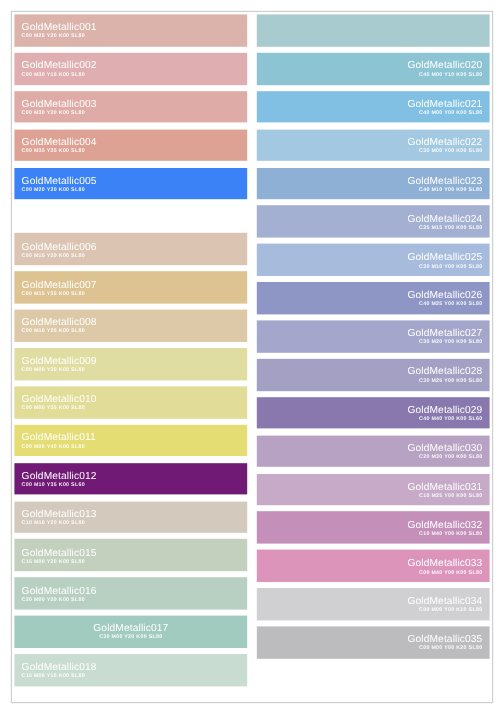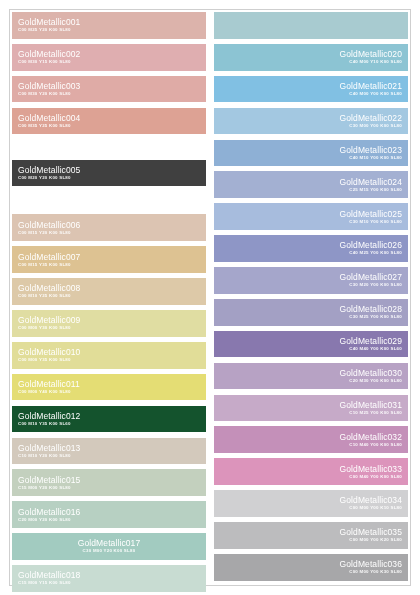--- a/index.html
+++ b/index.html
@@ -82,21 +82,21 @@
           <div class="sw-code">C00 M30 Y15 K00 SL80</div>
         </div>
         <div class="swatch" style="background: rgb(223, 171, 166);">
           <div class="sw-name">GoldMetallic003</div>
           <div class="sw-code">C00 M30 Y20 K00 SL80</div>
         </div>
         <div class="swatch" style="background: rgb(221, 162, 148);">
           <div class="sw-name">GoldMetallic004</div>
           <div class="sw-code">C00 M35 Y25 K00 SL80</div>
         </div>
-        <div class="swatch" style="background: #404040; margin-top: 20px;">
+        <div class="swatch" style="background: #3b82f6;">
           <div class="sw-name">GoldMetallic005</div>
           <div class="sw-code">C00 M20 Y20 K00 SL80</div>
         </div>
         <div class="swatch" style="background: rgb(220, 196, 178); margin-top: 23px;">
           <div class="sw-name">GoldMetallic006</div>
           <div class="sw-code">C00 M15 Y20 K00 SL80</div>
         </div>
         <div class="swatch" style="background: rgb(221, 194, 146);">
           <div class="sw-name">GoldMetallic007</div>
           <div class="sw-code">C00 M15 Y35 K00 SL80</div>
@@ -110,21 +110,21 @@
           <div class="sw-code">C00 M00 Y30 K00 SL80</div>
         </div>
         <div class="swatch" style="background: rgb(225, 221, 152);">
           <div class="sw-name">GoldMetallic010</div>
           <div class="sw-code">C00 M00 Y35 K00 SL80</div>
         </div>
         <div class="swatch" style="background: rgb(228, 221, 116);">
           <div class="sw-name">GoldMetallic011</div>
           <div class="sw-code">C00 M00 Y40 K00 SL80</div>
         </div>
-        <div class="swatch" style="background: #14532d;">
+        <div class="swatch" style="background: #701a75;">
           <div class="sw-name">GoldMetallic012</div>
           <div class="sw-code">C00 M10 Y35 K00 SL60</div>
         </div>
         <div class="swatch" style="background: rgb(211, 201, 188);">
           <div class="sw-name">GoldMetallic013</div>
           <div class="sw-code">C10 M10 Y20 K00 SL80</div>
         </div>
         <div class="swatch" style="background: rgb(195, 208, 190);">
           <div class="sw-name">GoldMetallic015</div>
           <div class="sw-code">C15 M00 Y20 K00 SL80</div>
@@ -204,20 +204,16 @@
           <div class="sw-code">C00 M40 Y00 K00 SL80</div>
         </div>
         <div class="swatch" style="background: rgb(208, 208, 210);">
           <div class="sw-name">GoldMetallic034</div>
           <div class="sw-code">C00 M00 Y00 K10 SL80</div>
         </div>
         <div class="swatch" style="background: rgb(188, 188, 190);">
           <div class="sw-name">GoldMetallic035</div>
           <div class="sw-code">C00 M00 Y00 K20 SL80</div>
         </div>
-        <div class="swatch" style="background: rgb(167, 167, 169);">
-          <div class="sw-name">GoldMetallic036</div>
-          <div class="sw-code">C00 M00 Y00 K30 SL80</div>
-        </div>
       </div>
   </div>
 
 </div>
 
 </body></html>

